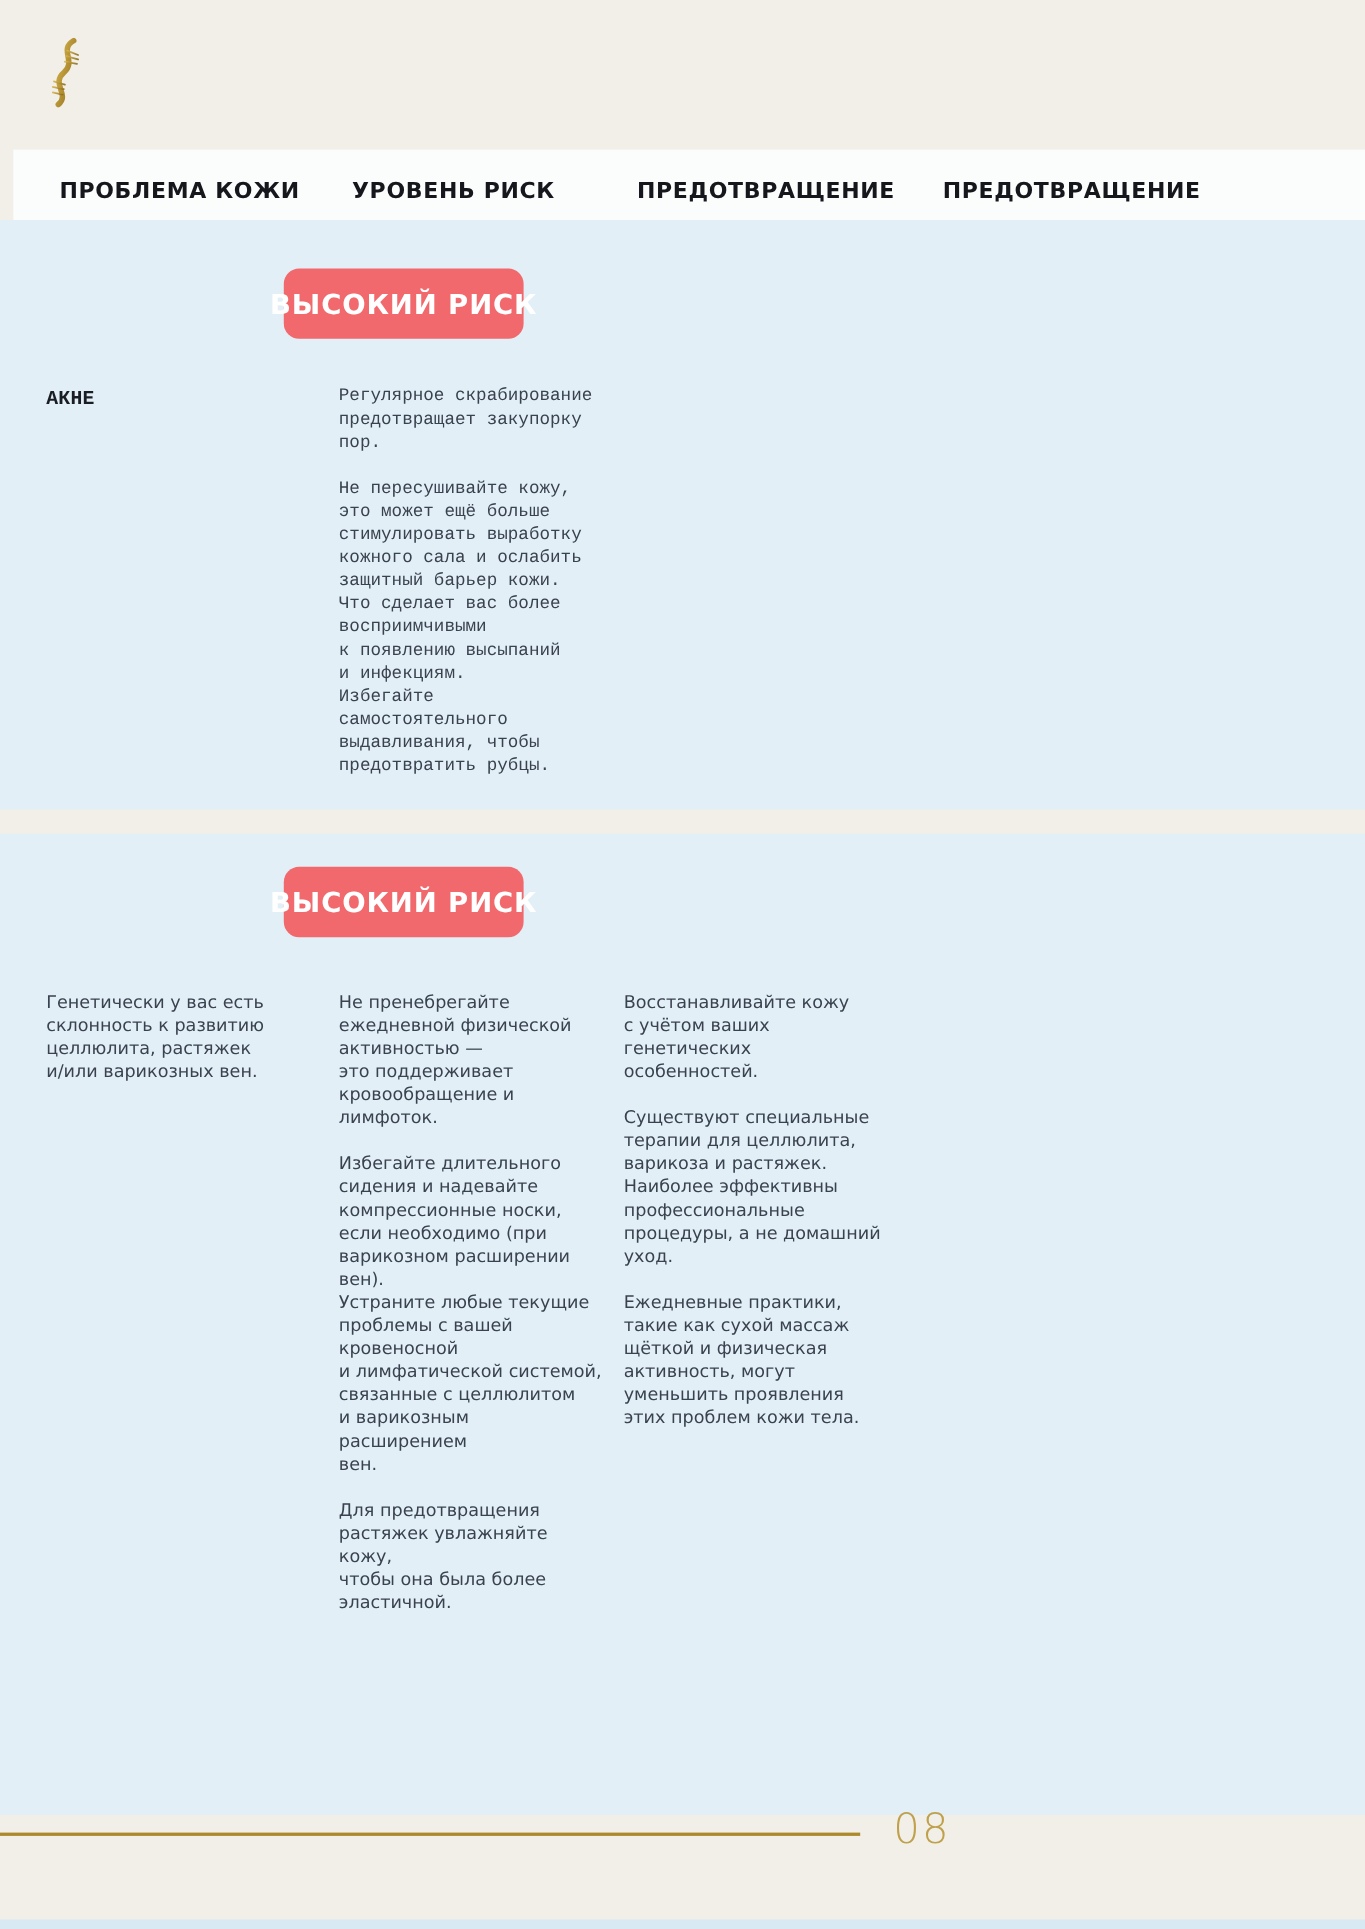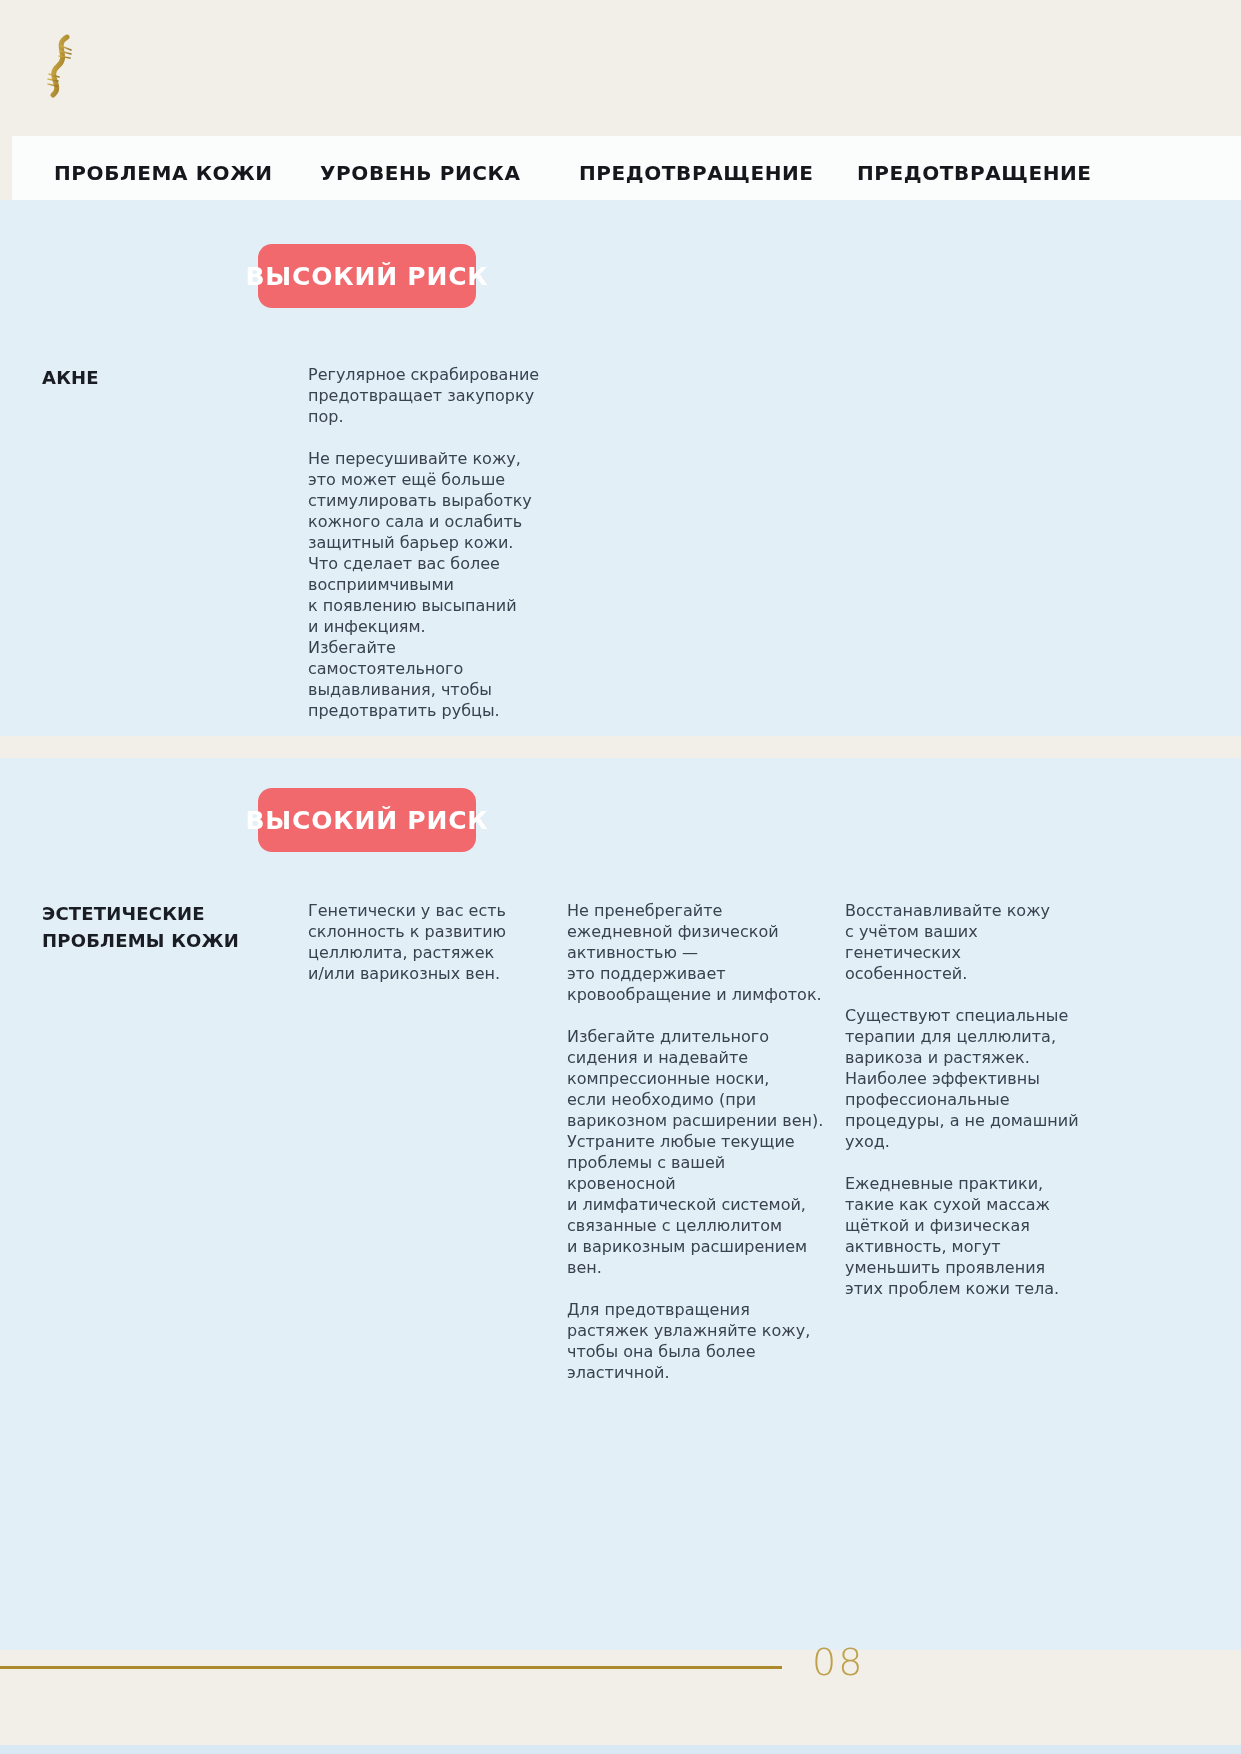--- a/index.html
+++ b/index.html
@@ -43,21 +43,21 @@
     color:#ffffff; font-weight:700; font-size:25px; letter-spacing:0.8px;
     white-space:nowrap;
   }
   .section-1 .badge { margin-top:44px; }
   .section-2 .badge { margin-top:30px; }
 
   .row {
     display:grid; grid-template-columns:266px 259px 278px 1fr;
     padding:0 42px; box-sizing:border-box;
   }
-  .section-1 .row { margin-top:56px; }
+  .section-1 .row { margin-top:42px;font-family:Liberation Mono, monospace; }
   .section-2 .row { margin-top:48px; }
 
   .cell {
     font-size:16px; line-height:21px; color:#3a4250;
     white-space:pre-line; padding-right:20px;
   }
   .cell.problem {
     font-weight:700; font-size:18px; line-height:27px;
     color:#1b1d24; letter-spacing:0.2px;
   }
@@ -95,21 +95,21 @@
         <path d="M16 17 L27 20"></path>
         <path d="M15 22 L26 24"></path>
       <path d="M5 40 L15 43"></path>
         <path d="M4 45 L14 47"></path>
         <path d="M4 50 L13 52"></path>
     </g>
   </svg>
 
   <div class="header-band">
     <div class="col-h">ПРОБЛЕМА КОЖИ</div>
-    <div class="col-h">УРОВЕНЬ РИСКА</div>
+    <div class="col-h">УРОВЕНЬ РИСК</div>
     <div class="col-h">ПРЕДОТВРАЩЕНИЕ</div>
     <div class="col-h">ПРЕДОТВРАЩЕНИЕ</div>
   </div>
 
   <section class="risk-section section-1">
     <div class="badge">ВЫСОКИЙ РИСК</div>
     <div class="row">
       <div class="cell problem">АКНЕ</div>
       <div class="cell">Регулярное скрабирование
 предотвращает закупорку
@@ -126,22 +126,20 @@
 и инфекциям.
 Избегайте самостоятельного
 выдавливания, чтобы
 предотвратить рубцы.</div>
     </div>
   </section>
 
   <section class="risk-section section-2">
     <div class="badge">ВЫСОКИЙ РИСК</div>
     <div class="row">
-      <div class="cell problem">ЭСТЕТИЧЕСКИЕ
-ПРОБЛЕМЫ КОЖИ</div>
       <div class="cell">Генетически у вас есть
 склонность к развитию
 целлюлита, растяжек
 и/или варикозных вен.</div>
       <div class="cell">Не пренебрегайте
 ежедневной физической
 активностью —
 это поддерживает
 кровообращение и лимфоток.
 

